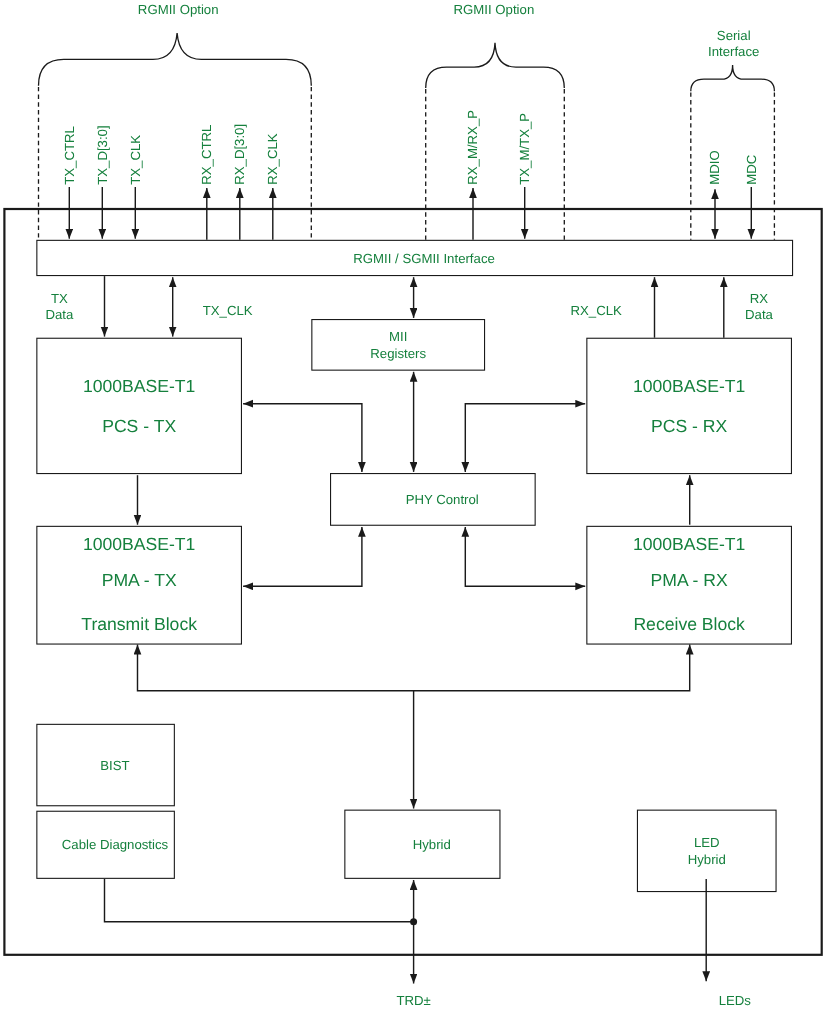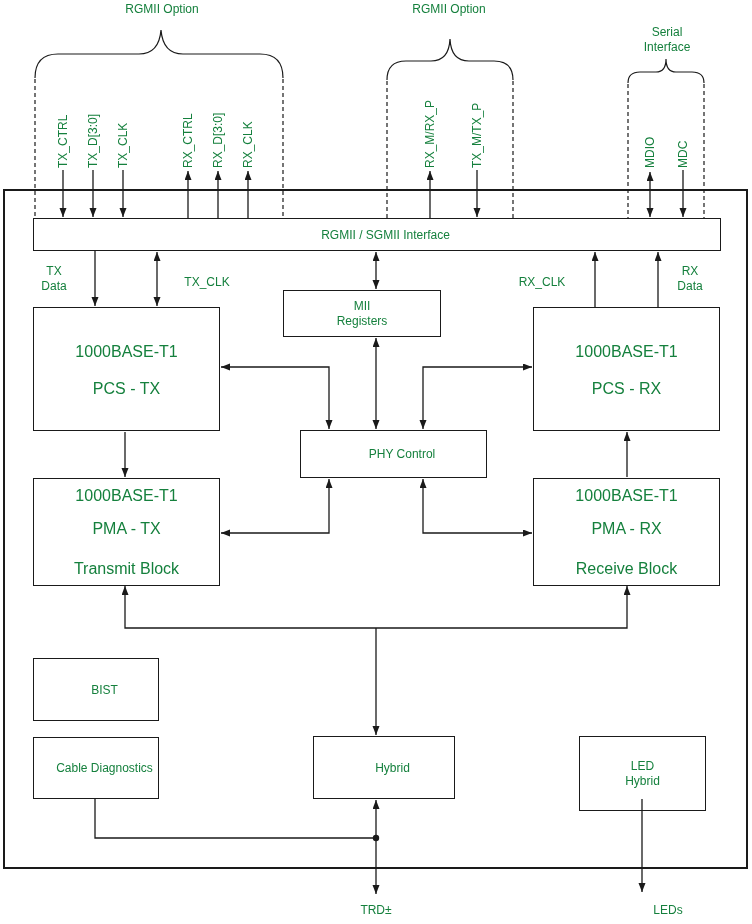--- a/index.html
+++ b/index.html
@@ -89,21 +89,21 @@
     <div class="bl" style="top:10px;">1000BASE-T1</div>
     <div class="bl" style="top:43px;">PMA - TX</div>
     <div class="bl" style="top:83px;">Transmit Block</div>
   </div>
   <div class="box" style="left:533px;top:478px;width:187px;height:108px;">
     <div class="bl" style="top:10px;">1000BASE-T1</div>
     <div class="bl" style="top:43px;">PMA - RX</div>
     <div class="bl" style="top:83px;">Receive Block</div>
   </div>
 
-  <div class="box center" style="left:33px;top:658px;width:126px;height:63px;">
+  <div class="box center" style="left:33px;top:658px;width:126px;height:75px;">
     <span>BIST</span>
   </div>
   <div class="box center" style="left:33px;top:737px;width:126px;height:62px;">
     <span>Cable Diagnostics</span>
   </div>
   <div class="box center" style="left:313px;top:736px;width:142px;height:63px;">
     <span>Hybrid</span>
   </div>
   <div class="box col" style="left:579px;top:736px;width:127px;height:75px;">
     <div>LED</div>

